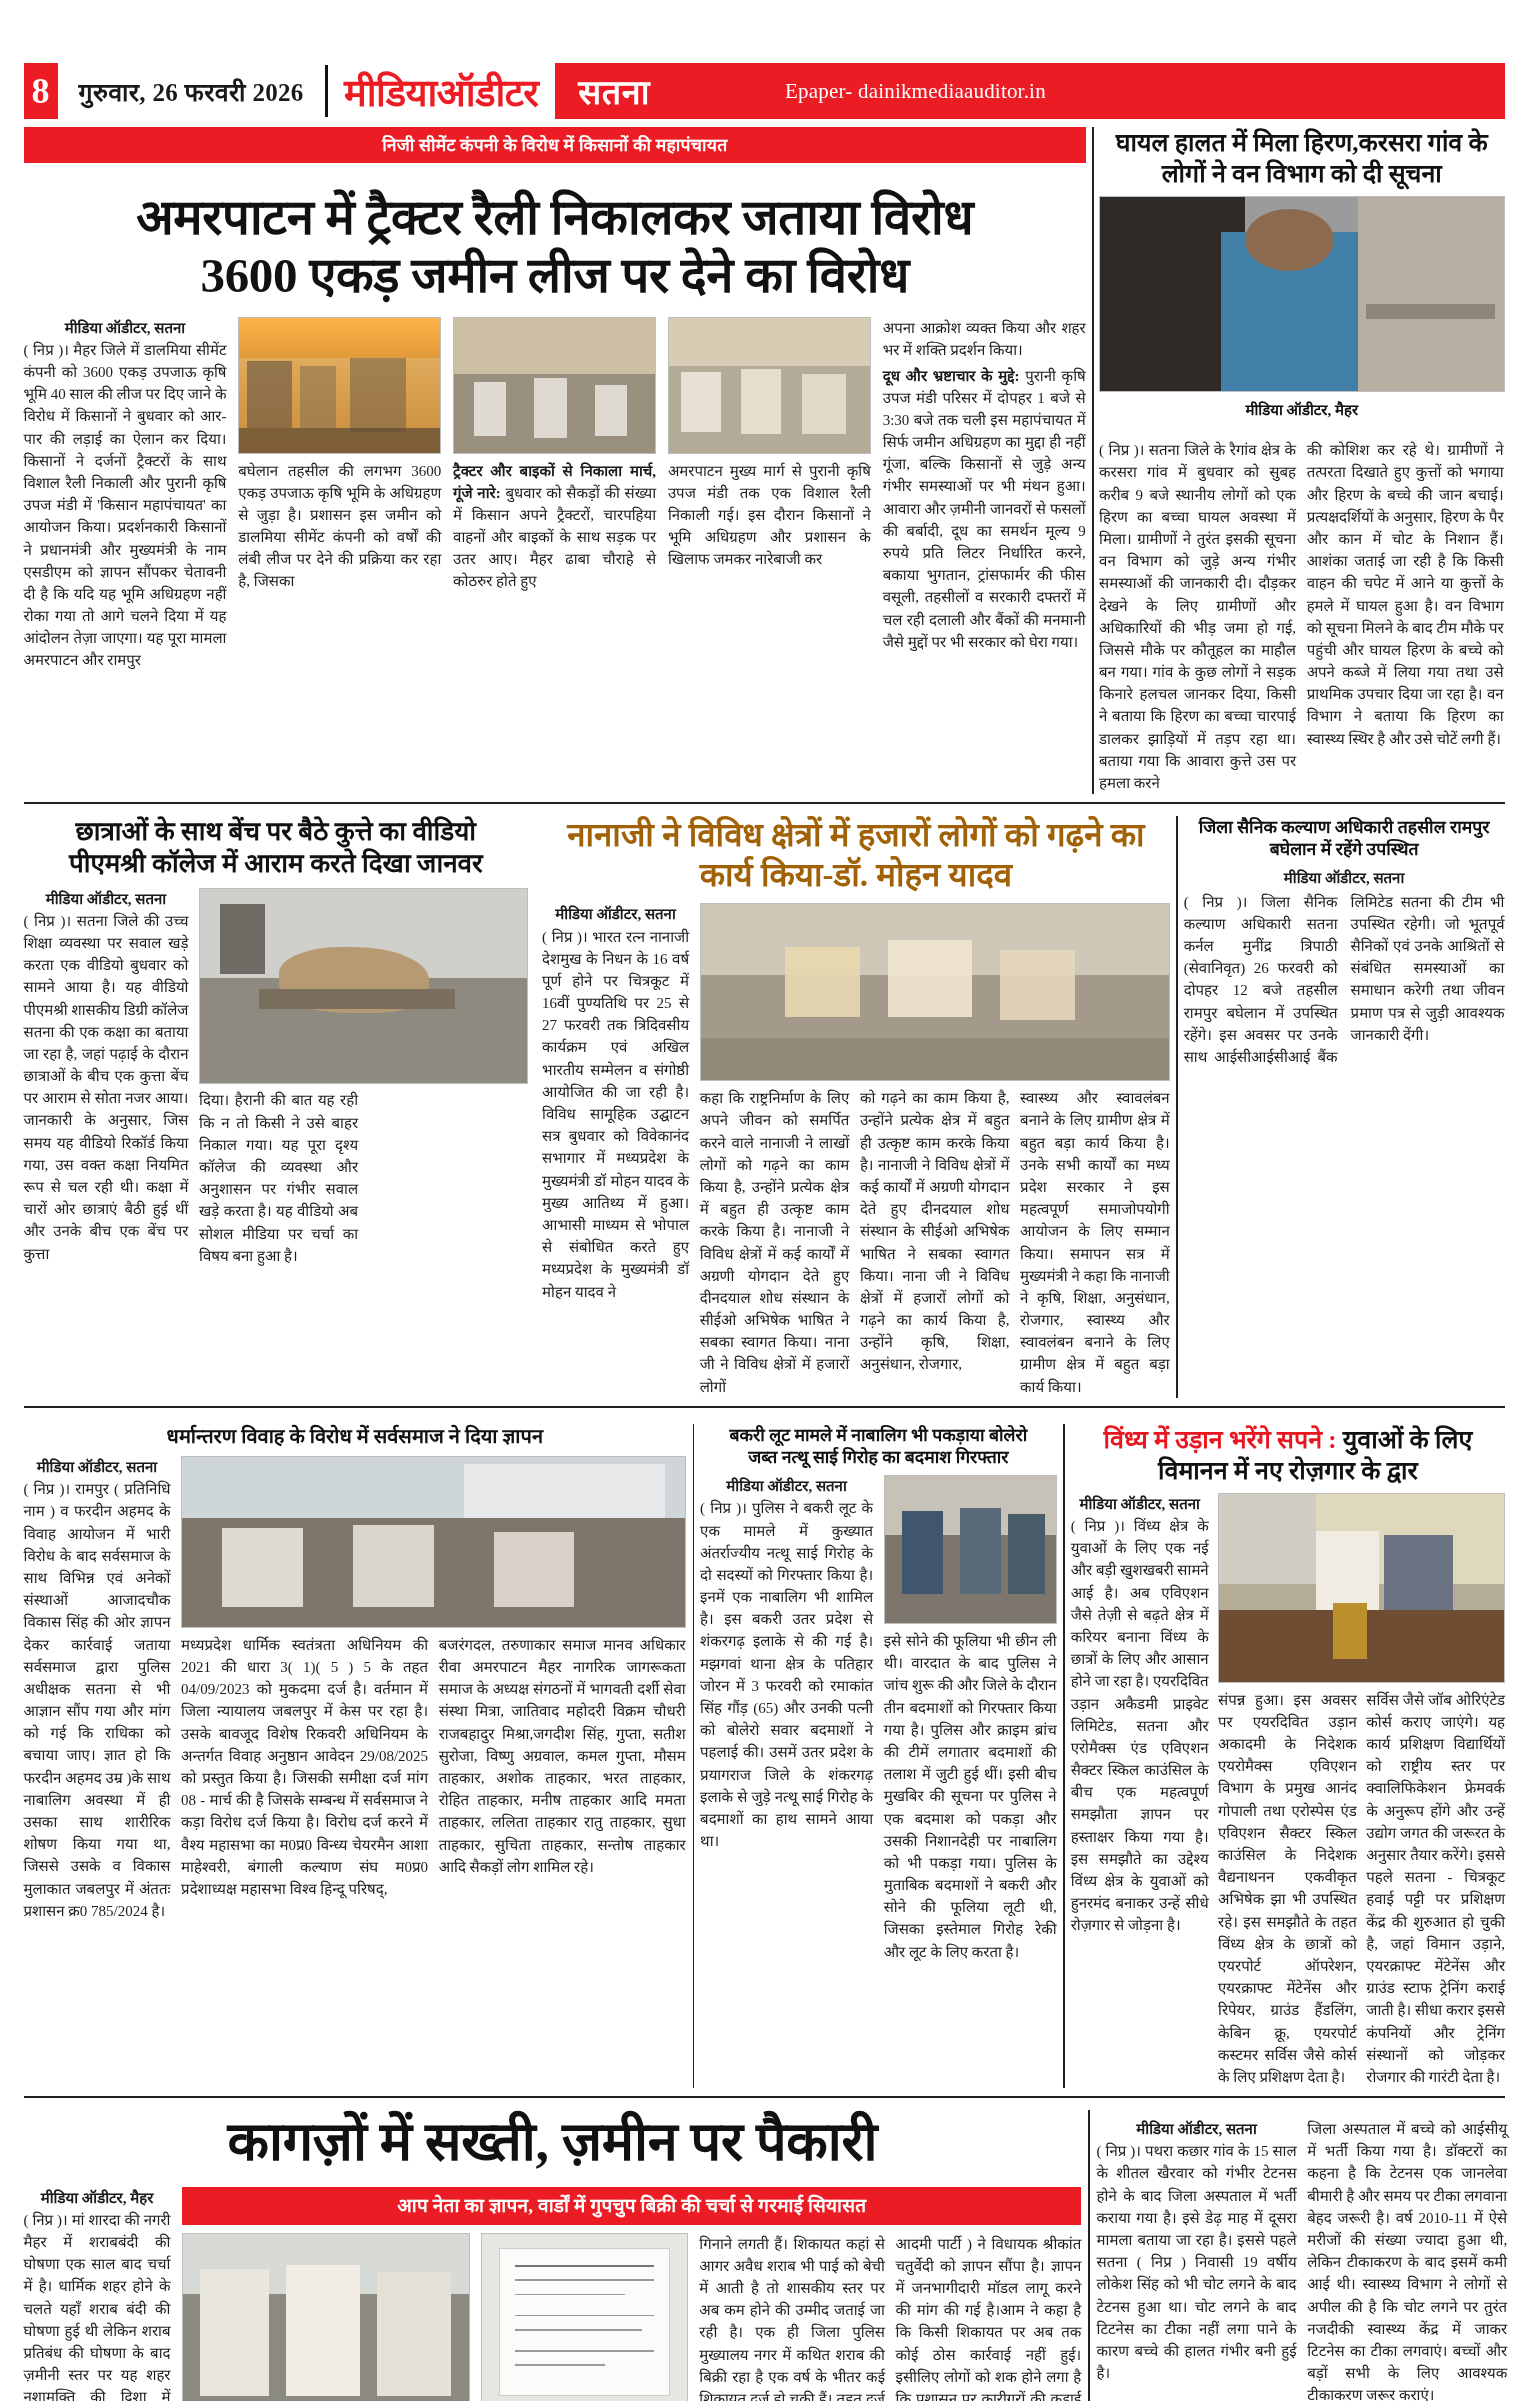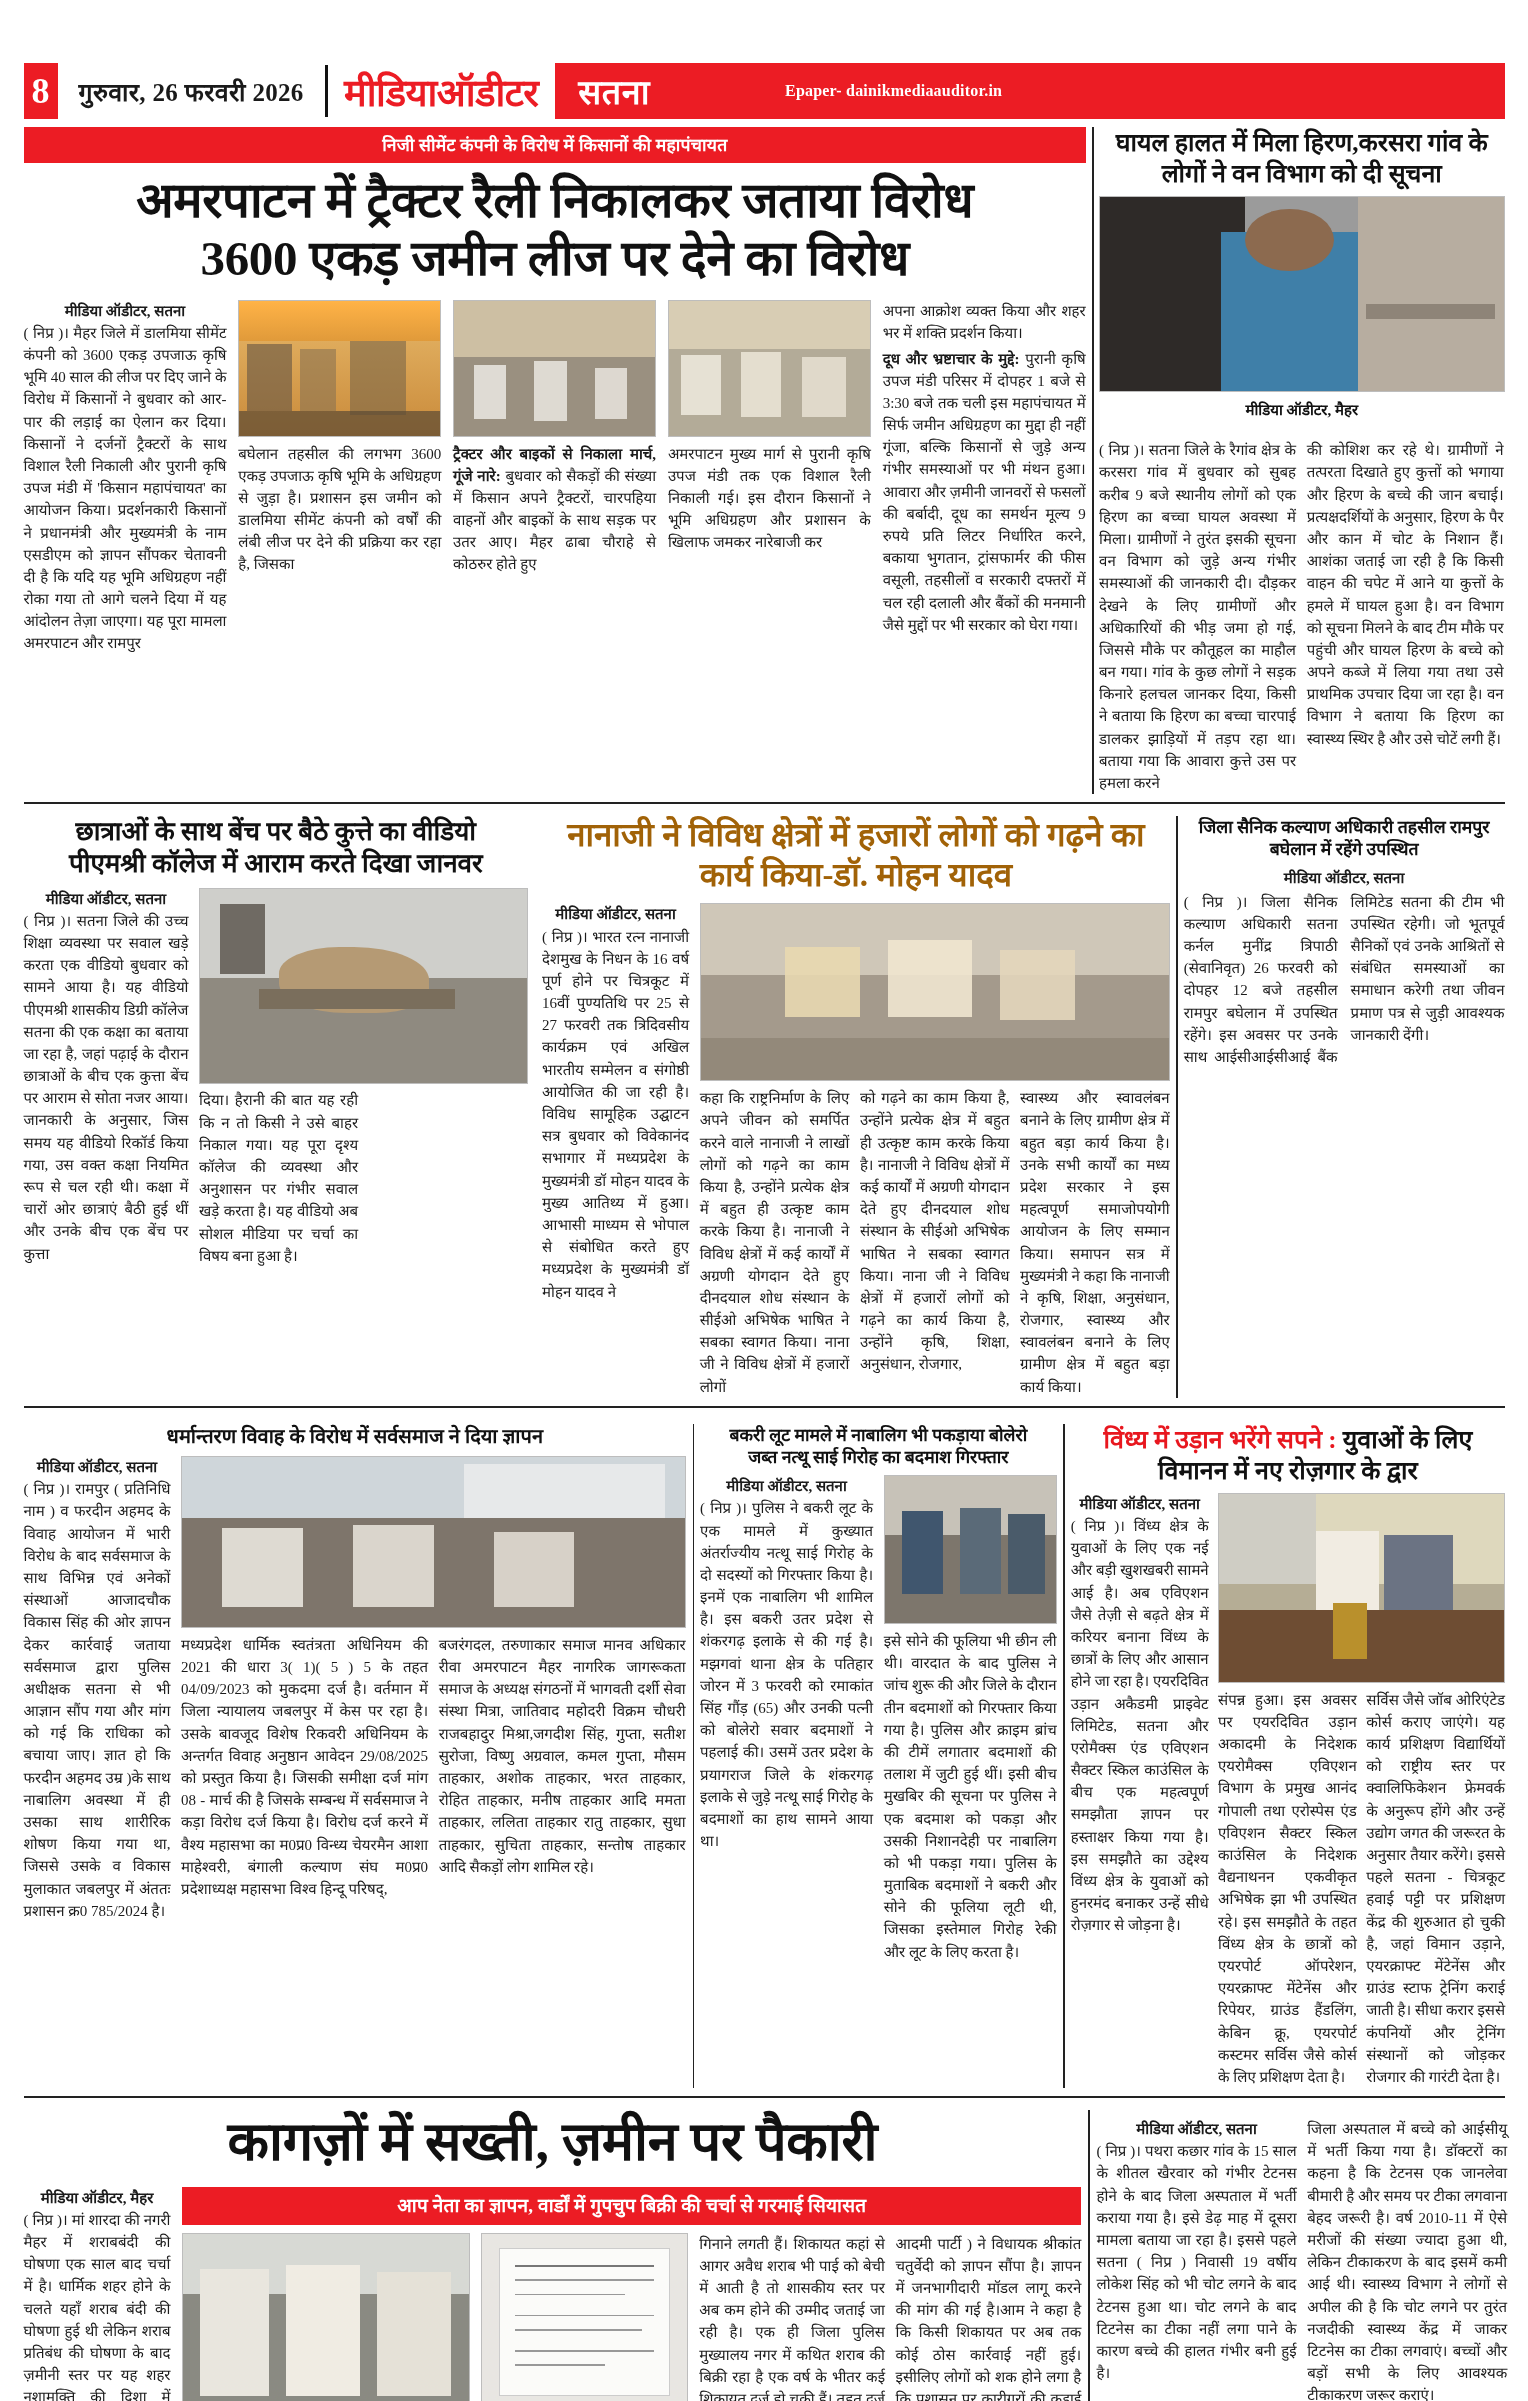--- a/index.html
+++ b/index.html
@@ -55,21 +55,21 @@
     white-space:nowrap;
   }
   .edition-bar{
     flex:1;
     background:#ec1c24;
     display:flex;align-items:center;
     padding:0 23.5px;
     gap:135px;
   }
   .edition-name{ color:#fff; font-size:34px; font-weight:700; letter-spacing:0.6px;}
-  .epaper{ color:#fff; font-size:16px; font-weight:700; letter-spacing:0.2px;}
+  .epaper{ color:#fff; font-size:21px; font-weight:400; letter-spacing:0.2px;}
 
   
   .kicker{
     background:#ec1c24; color:#fff;
     text-align:center;
     font-size:17.6px; font-weight:700;
     padding:5.3px 0 6.5px;
     letter-spacing:0.2px;
   }
   .hl-xl{
@@ -148,21 +148,21 @@
     <div class="edition-bar">
       <div class="edition-name">सतना</div>
       <div class="epaper">Epaper- dainikmediaauditor.in</div>
     </div>
   </div>
 
   <div class="sec1">
 
     <div class="sec1-main">
       <div class="kicker">निजी सीमेंट कंपनी के विरोध में किसानों की महापंचायत</div>
-      <div class="hl-xl" style="margin-top:10px">अमरपाटन में ट्रैक्टर रैली निकालकर जताया विरोध</div>
+      <div class="hl-xl" style="margin-top:27px">अमरपाटन में ट्रैक्टर रैली निकालकर जताया विरोध</div>
       <div class="hl-xl" style="margin-top:1.2px">3600 एकड़ जमीन लीज पर देने का विरोध</div>
 
       <div class="cols4 five" style="margin-top:11.8px">
         <div>
           <div class="body-col">
             <div style="text-align:center;font-weight:700">मीडिया ऑडीटर, सतना</div>
             <div>( निप्र )। मैहर जिले में डालमिया सीमेंट कंपनी को 3600 एकड़ उपजाऊ कृषि भूमि 40 साल की लीज पर दिए जाने के विरोध में किसानों ने बुधवार को आर-पार की लड़ाई का ऐलान कर दिया। किसानों ने दर्जनों ट्रैक्टरों के साथ विशाल रैली निकाली और पुरानी कृषि उपज मंडी में 'किसान महापंचायत' का आयोजन किया। प्रदर्शनकारी किसानों ने प्रधानमंत्री और मुख्यमंत्री के नाम एसडीएम को ज्ञापन सौंपकर चेतावनी दी है कि यदि यह भूमि अधिग्रहण नहीं रोका गया तो आगे चलने दिया में यह आंदोलन तेज़ा जाएगा। यह पूरा मामला अमरपाटन और रामपुर</div>
           </div>
         </div>
         <div>

